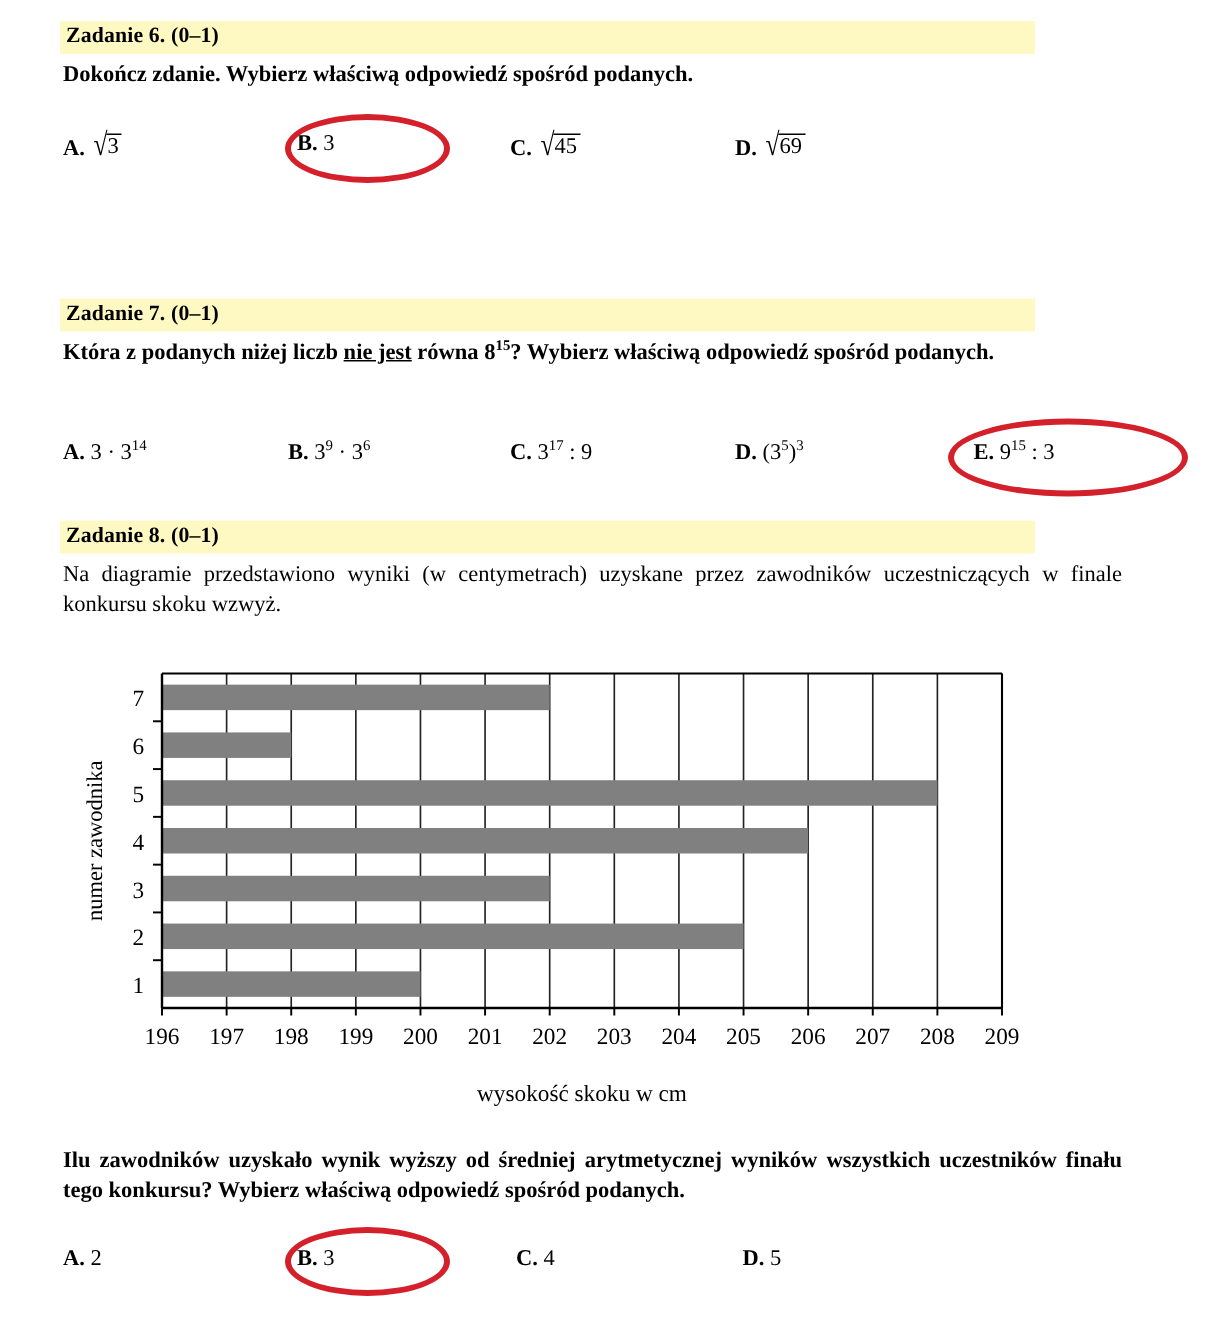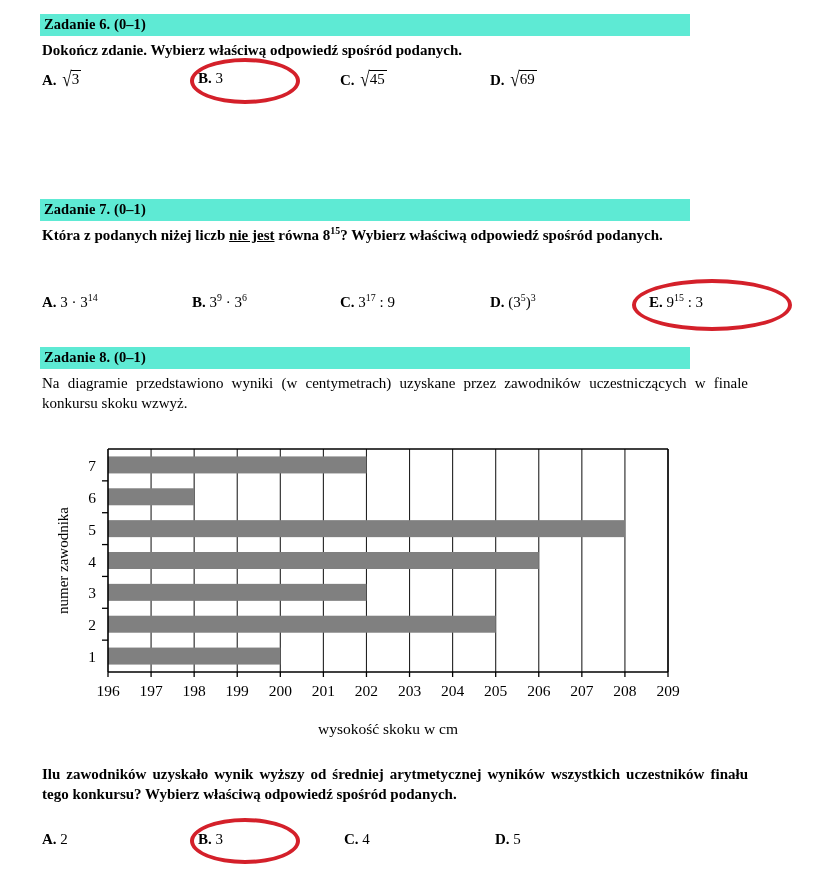--- a/index.html
+++ b/index.html
@@ -7,21 +7,21 @@
     width:814px;height:892px;
     background:#ffffff;
     font-family:"Liberation Serif","DejaVu Serif",serif;
     color:#000000;
     position:relative;
     overflow:hidden;
   }
   .page{position:absolute;left:0;top:0;width:814px;height:892px;}
   .task{position:absolute;left:40px;width:710px;}
   .task-header{
-    background:#5eead4;
+    background:#fef9c3;
     font-weight:bold;
     font-size:14.5px;
     line-height:19px;
     padding:1px 4px 2px 4px;
     box-sizing:border-box;
     width:650px;
     letter-spacing:0.1px;
   }
   .prompt{
     font-weight:bold;
@@ -97,21 +97,21 @@
 </head>
 <body>
 
 <div class="page">
 
   <div class="task" style="top:14px;">
     <div class="task-header">Zadanie 6. (0–1)</div>
     <div class="prompt">Dokończ zdanie. Wybierz właściwą odpowiedź spośród podanych.</div>
 
 
-    <div class="answers" style="margin-top:4px;">
+    <div class="answers" style="margin-top:22px;">
       <div class="ans" style="left:2px;">
         <span class="lab">A.</span>
         <span class="sqrt"><span class="rad">√</span><span class="rand">3</span></span>
       </div>
       <div class="ans" style="left:158px;">
         <span class="lab">B.</span>
         <span class="val">3</span>
       </div>
       <div class="ans" style="left:300px;">
         <span class="lab">C.</span>

